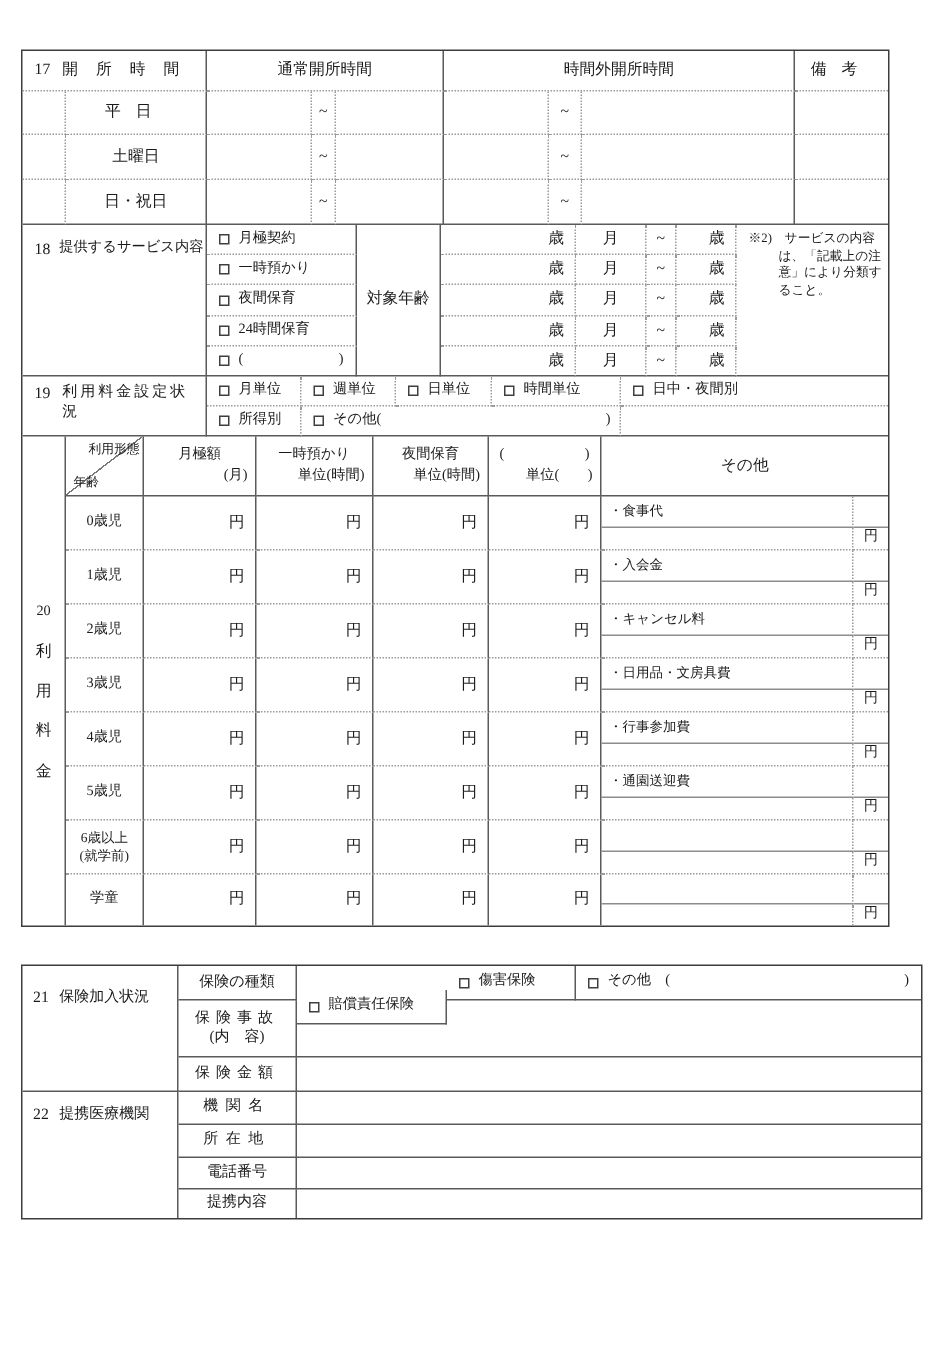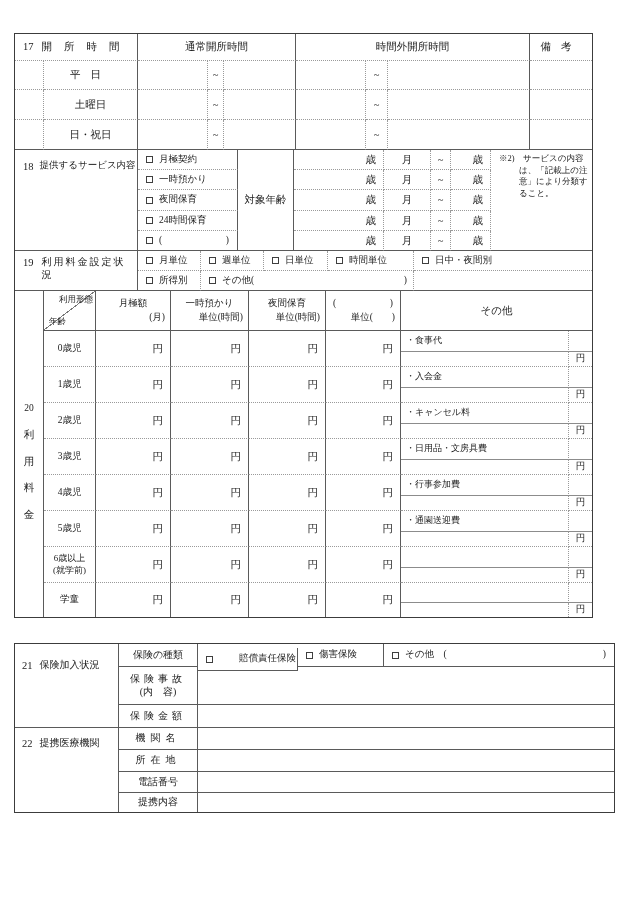--- a/index.html
+++ b/index.html
@@ -300,21 +300,21 @@
 
 </div>
 
 <div class="tbl" style="left:14px; top:643px; width:601px; height:170px;">
 
   <div class="c top br bb lab21" style="left:0;top:0;width:104px;height:84px;">
     <span>21</span>
     <span class="f10">保険加入状況</span>
   </div>
   <div class="c ctr br bb f10" style="left:104px;top:0;width:79px;height:23px;">保険の種類</div>
-  <div class="c cbrow br bb" style="left:183px;top:4px;width:100px;height:23px;gap:20px;">
+  <div class="c cbrow br bb" style="left:183px;top:16px;width:100px;height:23px;">
     <span class="cb"></span>
     <span class="f95">賠償責任保険</span>
   </div>
   <div class="c cbrow br bb" style="left:283px;top:0;width:86px;height:23px;">
     <span class="cb"></span>
     <span class="f95">傷害保険</span>
   </div>
   <div class="c cbrow bb between" style="left:369px;top:0;width:230px;height:23px;padding-right:8px;">
     <span style="display:flex;align-items:center;">
       <span class="cb"></span>

